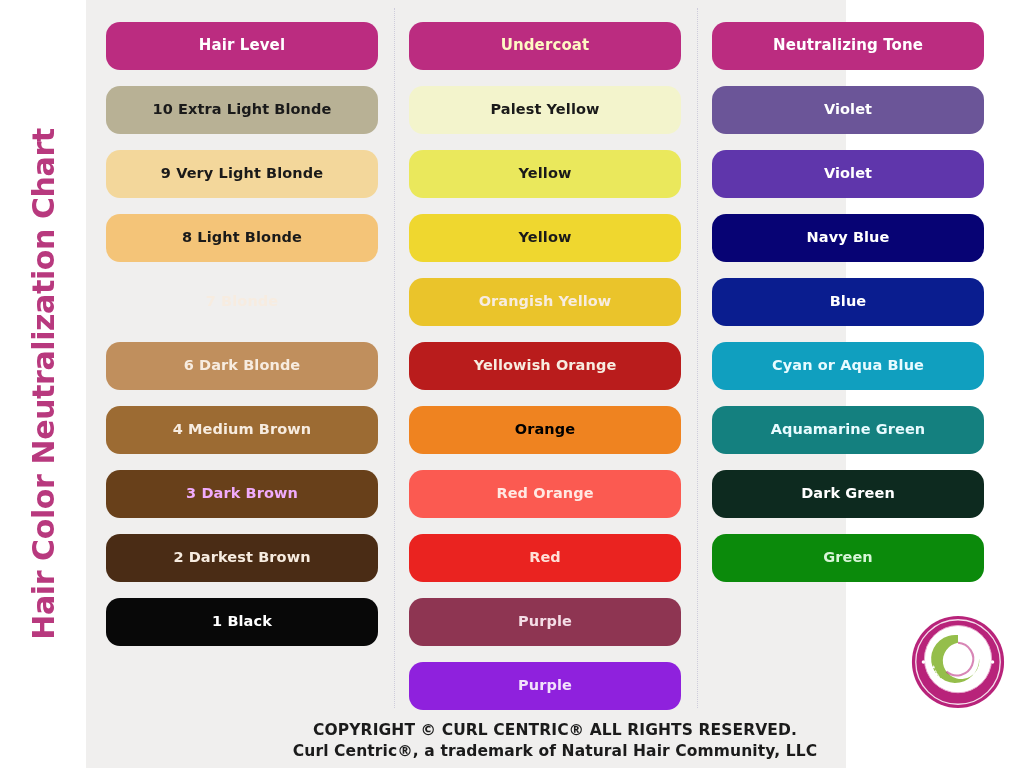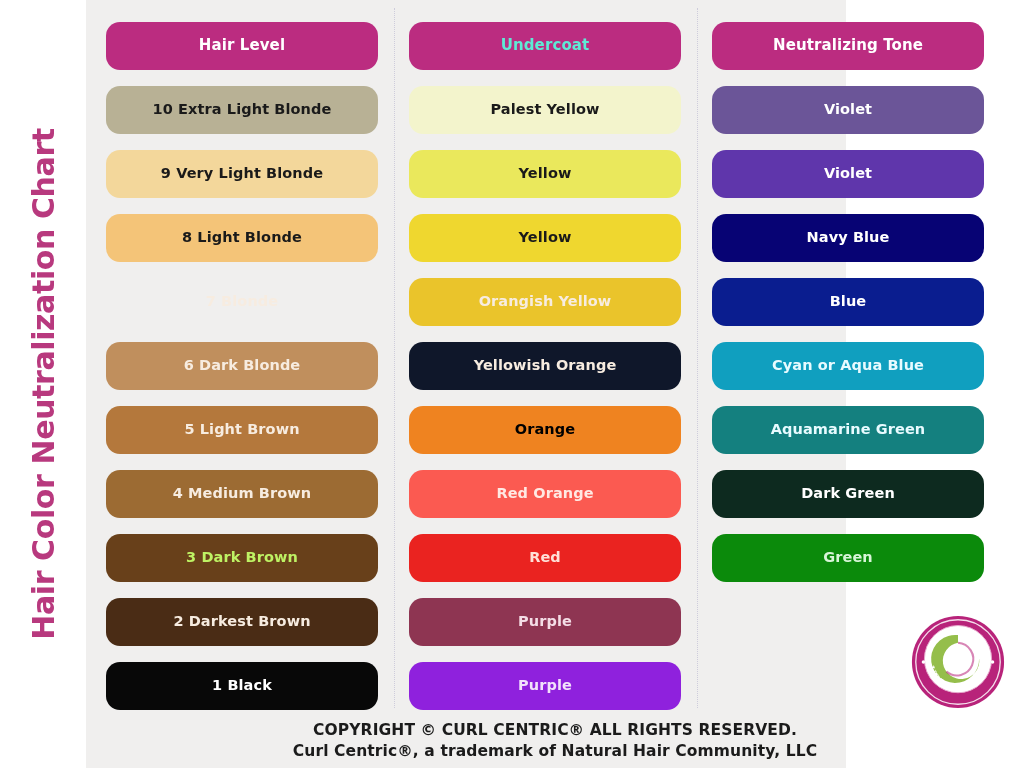--- a/index.html
+++ b/index.html
@@ -148,53 +148,50 @@
       </div>
       <div class="pill" style="background: rgb(244, 196, 120); color: rgb(26, 26, 26);">
         <span class="pill-label">8 Light Blonde</span>
       </div>
       <div class="pill" style="color: rgb(247, 236, 224);">
         <span class="pill-label">7 Blonde</span>
       </div>
       <div class="pill" style="background: rgb(192, 143, 93); color: rgb(247, 236, 224); justify-content: center;">
         <span class="pill-label">6 Dark Blonde</span>
       </div>
-      <div class="pill" style="background: rgb(180, 120, 60); color: rgb(247, 236, 224);">
-        <span class="pill-label">5 Light Brown</span>
-      </div>
       <div class="pill" style="background: rgb(156, 107, 51); color: rgb(247, 236, 224);">
         <span class="pill-label">4 Medium Brown</span>
       </div>
-      <div class="pill" style="background: rgb(104, 64, 26); color: #bef264;">
+      <div class="pill" style="background: rgb(104, 64, 26); color: #f0abfc;">
         <span class="pill-label">3 Dark Brown</span>
       </div>
       <div class="pill" style="background: rgb(74, 44, 21); color: rgb(247, 236, 224);">
         <span class="pill-label">2 Darkest Brown</span>
       </div>
       <div class="pill" style="background: rgb(8, 8, 8); color: rgb(255, 255, 255);">
         <span class="pill-label">1 Black</span>
       </div>
     </div>
   <div class="column" id="col-1">
-      <div class="pill header" style="background: rgb(187, 44, 128); color: #5eead4;">
+      <div class="pill header" style="background: rgb(187, 44, 128); color: #fef9c3;">
         <span class="pill-label">Undercoat</span>
       </div>
       <div class="pill" style="background: rgb(243, 244, 204); color: rgb(26, 26, 26);">
         <span class="pill-label">Palest Yellow</span>
       </div>
       <div class="pill" style="background: rgb(234, 232, 92); color: rgb(26, 26, 26);">
         <span class="pill-label">Yellow</span>
       </div>
       <div class="pill" style="background: rgb(239, 215, 47); color: rgb(26, 26, 26);">
         <span class="pill-label">Yellow</span>
       </div>
       <div class="pill" style="background: rgb(234, 196, 43); color: rgb(247, 236, 224);">
         <span class="pill-label">Orangish Yellow</span>
       </div>
-      <div class="pill" style="background: #0f172a; color: rgb(247, 236, 224);">
+      <div class="pill" style="background: #b91c1c; color: rgb(247, 236, 224); border-radius: 16px;">
         <span class="pill-label">Yellowish Orange</span>
       </div>
       <div class="pill" style="background: rgb(239, 131, 32); color: #000000;">
         <span class="pill-label">Orange</span>
       </div>
       <div class="pill" style="background: rgb(251, 90, 81); color: rgb(255, 233, 227);">
         <span class="pill-label">Red Orange</span>
       </div>
       <div class="pill" style="background: rgb(234, 35, 32); color: rgb(255, 224, 216);">
         <span class="pill-label">Red</span>

